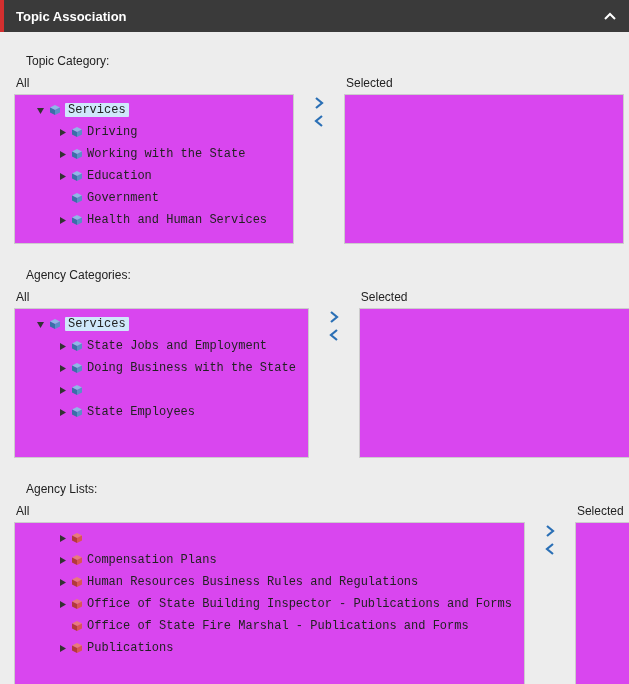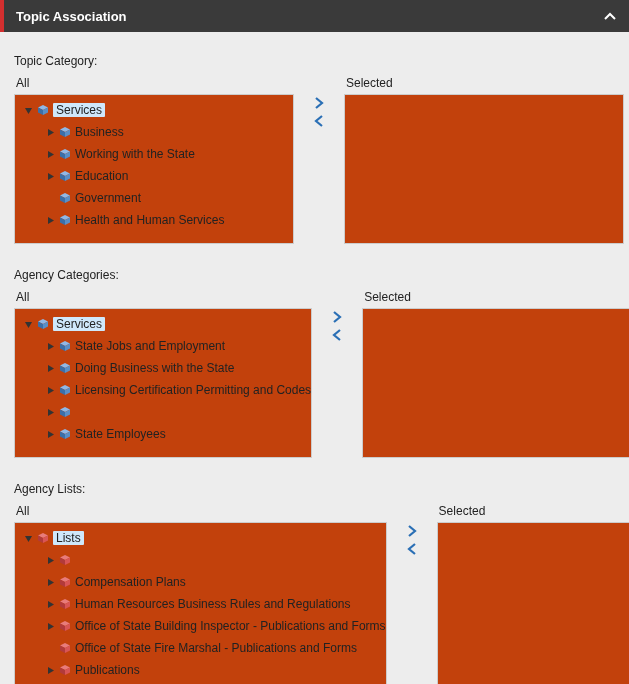--- a/index.html
+++ b/index.html
@@ -25,43 +25,44 @@
   .panel-header .chevron {
     font-size: 14px;
     cursor: pointer;
   }
   .panel-body {
     padding: 12px 14px 20px 14px;
   }
   .section-label {
     font-size: 12px;
     color: #222;
-    margin: 10px 0 8px 0;
+    margin: 10px 0 8px 12px;
   }
   .dual-list {
     display: flex;
     gap: 16px;
   }
   .col {
     flex: 0 0 280px;
     display: flex;
     flex-direction: column;
   }
   .col-header {
     font-size: 12px;
     color: #222;
     margin-bottom: 4px;
     padding-left: 2px;
   }
   .listbox {
-    background: #c2410c;
+    background: #d946ef;
     border: 1px solid #ccc;
     height: 150px;
     overflow: auto;
-    padding: 4px 0;
+    padding: 4px 12px;
+    font-family: Liberation Mono, monospace;
   }
   .listbox.tall { height: 170px; }
   .tree-row {
     display: flex;
     align-items: center;
     height: 22px;
     padding-left: 6px;
     white-space: nowrap;
   }
   .tree-row.level-1 { padding-left: 28px; }
@@ -152,21 +153,21 @@
                 <polygon points="2,1 8,4.5 2,8" fill="#333"></polygon>
               </svg>
             </span>
             <span class="cube">
               <svg width="12" height="12" viewBox="0 0 12 12">
                 <polygon points="6,1 11,3.5 6,6 1,3.5" fill="#8fb8e6"></polygon>
                 <polygon points="1,3.5 6,6 6,11 1,8.5" fill="#3b6fa8"></polygon>
                 <polygon points="11,3.5 6,6 6,11 11,8.5" fill="#5a8fc7"></polygon>
               </svg>
             </span>
-            <span class="node-label">Business</span>
+            <span class="node-label">Driving</span>
           </div>
           <div class="tree-row level-1">
             <span class="toggle ">
               <svg width="9" height="9" viewBox="0 0 9 9">
                 <polygon points="2,1 8,4.5 2,8" fill="#333"></polygon>
               </svg>
             </span>
             <span class="cube">
               <svg width="12" height="12" viewBox="0 0 12 12">
                 <polygon points="6,1 11,3.5 6,6 1,3.5" fill="#8fb8e6"></polygon>
@@ -307,35 +308,20 @@
                 <polygon points="2,1 8,4.5 2,8" fill="#333"></polygon>
               </svg>
             </span>
             <span class="cube">
               <svg width="12" height="12" viewBox="0 0 12 12">
                 <polygon points="6,1 11,3.5 6,6 1,3.5" fill="#8fb8e6"></polygon>
                 <polygon points="1,3.5 6,6 6,11 1,8.5" fill="#3b6fa8"></polygon>
                 <polygon points="11,3.5 6,6 6,11 11,8.5" fill="#5a8fc7"></polygon>
               </svg>
             </span>
-            <span class="node-label">Licensing Certification Permitting and Codes</span>
-          </div>
-          <div class="tree-row level-1">
-            <span class="toggle ">
-              <svg width="9" height="9" viewBox="0 0 9 9">
-                <polygon points="2,1 8,4.5 2,8" fill="#333"></polygon>
-              </svg>
-            </span>
-            <span class="cube">
-              <svg width="12" height="12" viewBox="0 0 12 12">
-                <polygon points="6,1 11,3.5 6,6 1,3.5" fill="#8fb8e6"></polygon>
-                <polygon points="1,3.5 6,6 6,11 1,8.5" fill="#3b6fa8"></polygon>
-                <polygon points="11,3.5 6,6 6,11 11,8.5" fill="#5a8fc7"></polygon>
-              </svg>
-            </span>
           </div>
           <div class="tree-row level-1">
             <span class="toggle ">
               <svg width="9" height="9" viewBox="0 0 9 9">
                 <polygon points="2,1 8,4.5 2,8" fill="#333"></polygon>
               </svg>
             </span>
             <span class="cube">
               <svg width="12" height="12" viewBox="0 0 12 12">
                 <polygon points="6,1 11,3.5 6,6 1,3.5" fill="#8fb8e6"></polygon>
@@ -369,35 +355,20 @@
     </div>
   </div>
 
   <div class="spacer"></div>
 
   <div class="section-label">Agency Lists:</div>
   <div class="dual-list">
     <div class="col">
       <div class="col-header">All</div>
       <div class="listbox tall" id="agency-lists-all">
-          <div class="tree-row">
-            <span class="toggle">
-              <svg width="9" height="9" viewBox="0 0 9 9">
-                <polygon points="1,2 8,2 4.5,8" fill="#333"></polygon>
-              </svg>
-            </span>
-            <span class="cube">
-              <svg width="12" height="12" viewBox="0 0 12 12">
-                <polygon points="6,1 11,3.5 6,6 1,3.5" fill="#e87b7b"></polygon>
-                <polygon points="1,3.5 6,6 6,11 1,8.5" fill="#b23a3a"></polygon>
-                <polygon points="11,3.5 6,6 6,11 11,8.5" fill="#d95555"></polygon>
-              </svg>
-            </span>
-            <span class="node-label hl">Lists</span>
-          </div>
           <div class="tree-row level-1">
             <span class="toggle ">
               <svg width="9" height="9" viewBox="0 0 9 9">
                 <polygon points="2,1 8,4.5 2,8" fill="#333"></polygon>
               </svg>
             </span>
             <span class="cube">
               <svg width="12" height="12" viewBox="0 0 12 12">
                 <polygon points="6,1 11,3.5 6,6 1,3.5" fill="#e87b7b"></polygon>
                 <polygon points="1,3.5 6,6 6,11 1,8.5" fill="#b23a3a"></polygon>

